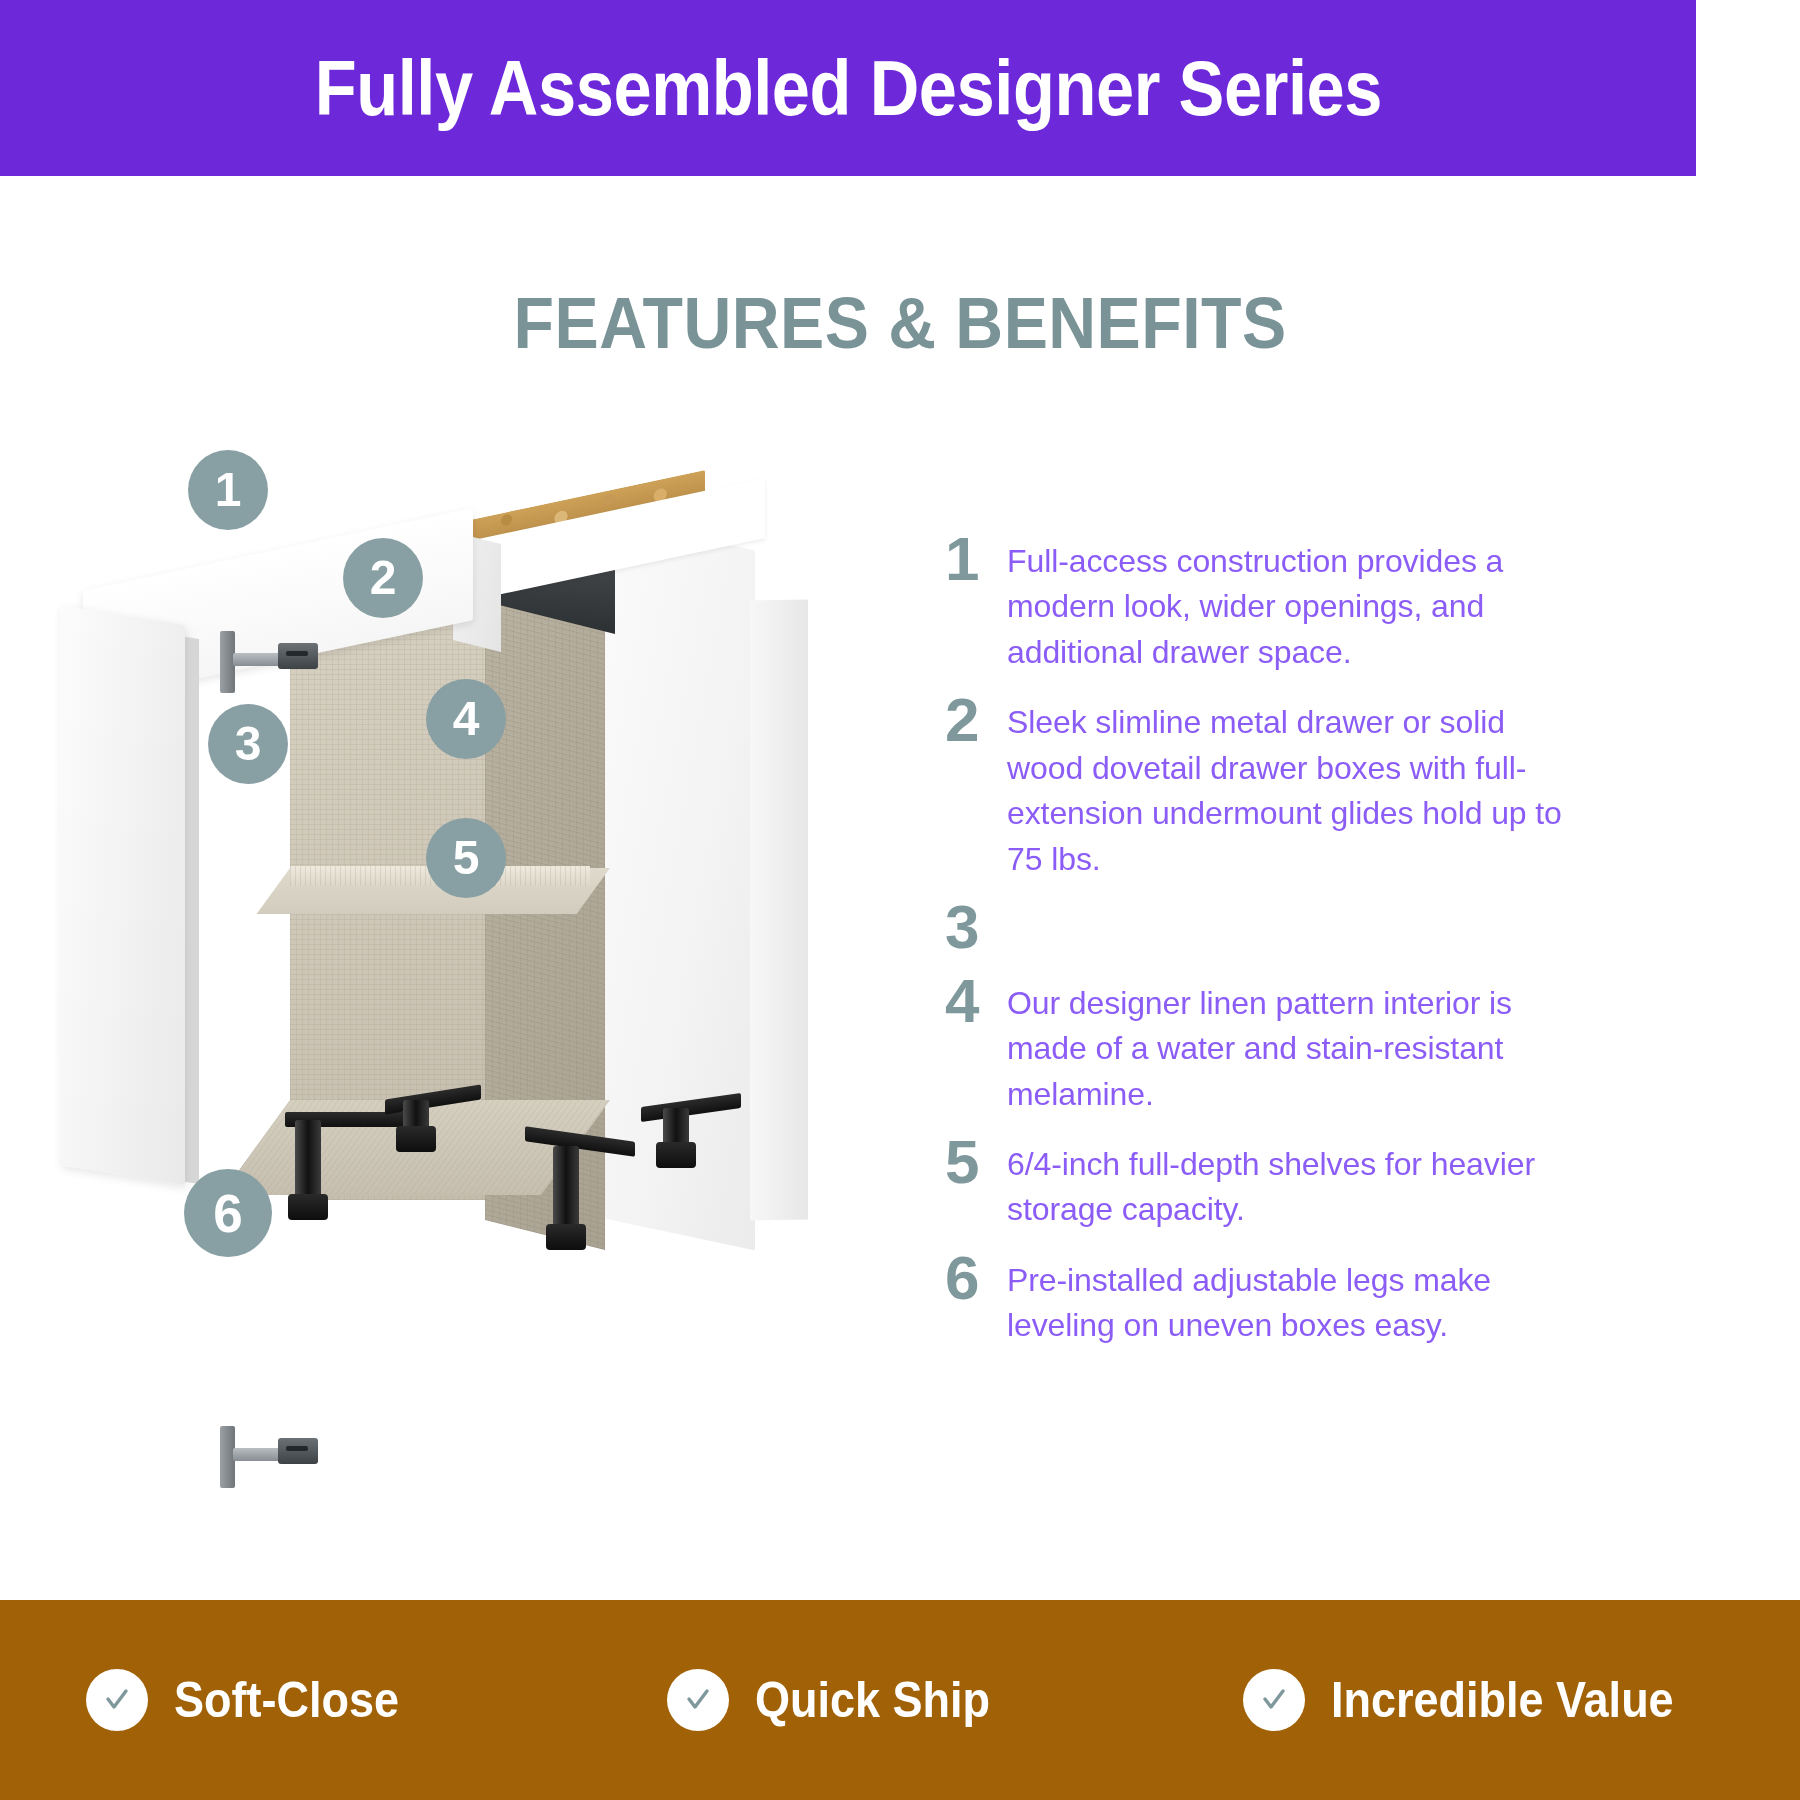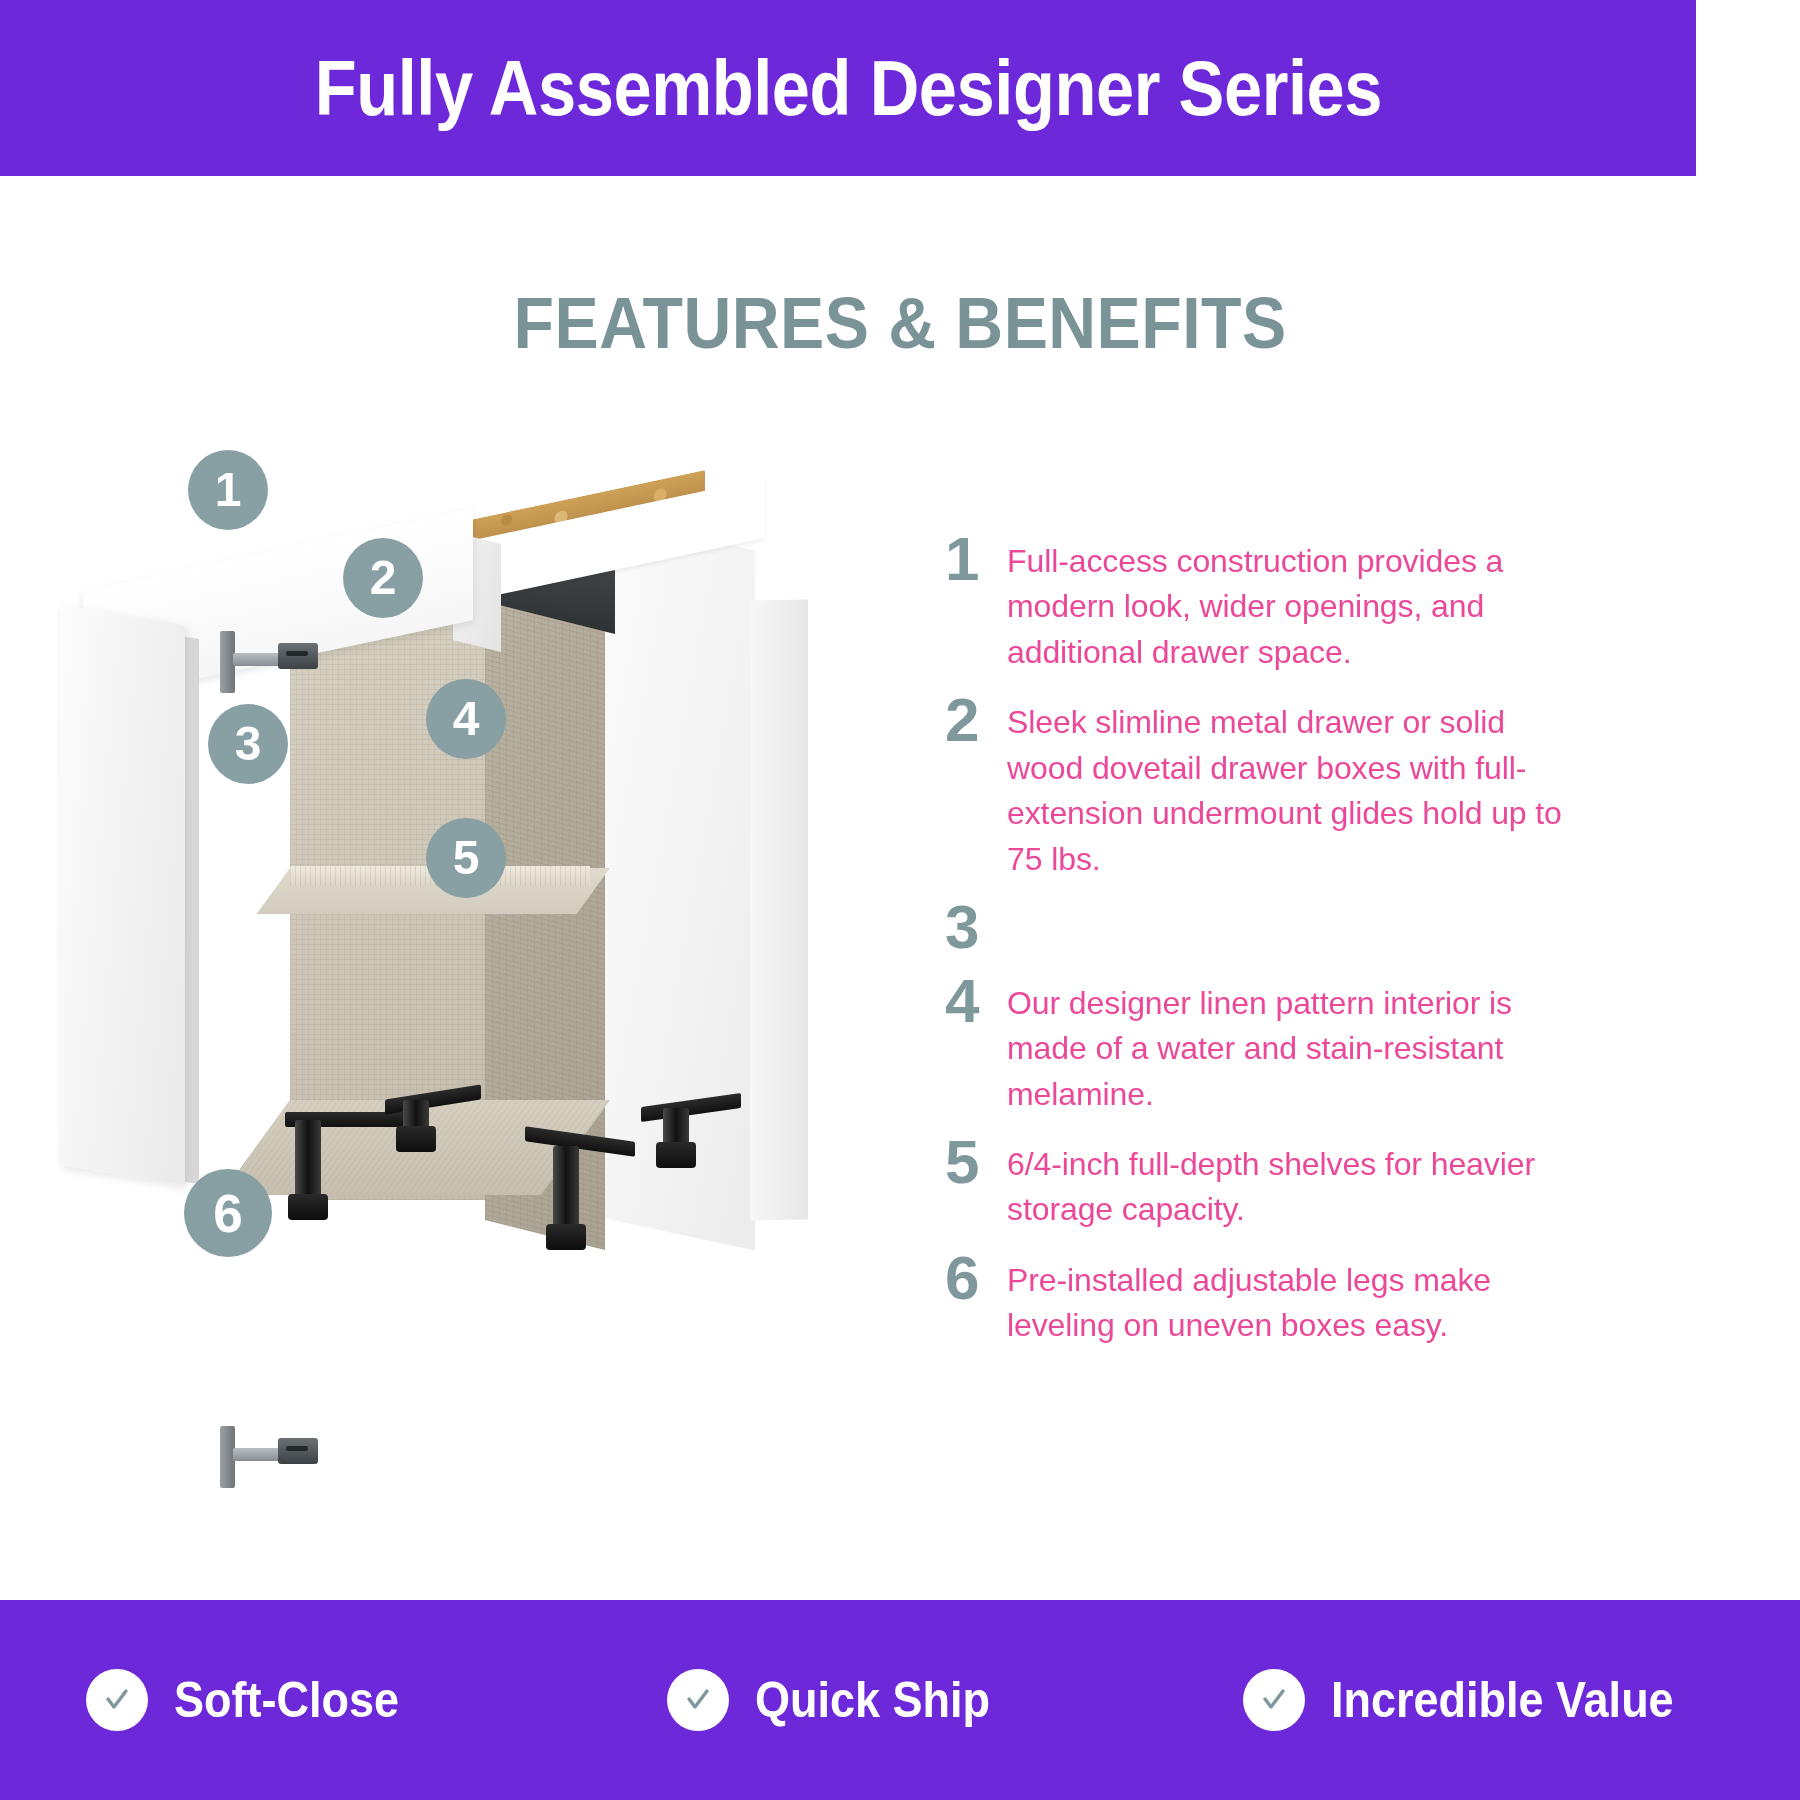--- a/index.html
+++ b/index.html
@@ -245,31 +245,31 @@
     flex:0 0 62px;
     color:#7f989c;
     font-family:"Liberation Sans Narrow","Liberation Sans", sans-serif;
     font-weight:700;
     font-size:62px;
     line-height:0.93;
     text-align:left;
   }
   .feature-text {
     flex:1 1 auto;
-    color:#ec4899;
+    color:#8b5cf6;
     font-size:32px;
     line-height:1.42;
     padding-top:9px;
     letter-spacing:-0.1px;
   }
 
   
   .footer {
     position:absolute; left:0; bottom:0; width:1800px; height:200px;
-    background:#6d28d9;
+    background:#a16207;
     display:flex; align-items:center;
   }
   .footer-item {
     display:flex; align-items:center;
     flex:1 1 0;
     justify-content:flex-start;
     padding-left:86px;
   }
   .footer-item:nth-child(2) { padding-left:24px; }
   .footer-item:nth-child(3) { padding-left:20px; }

